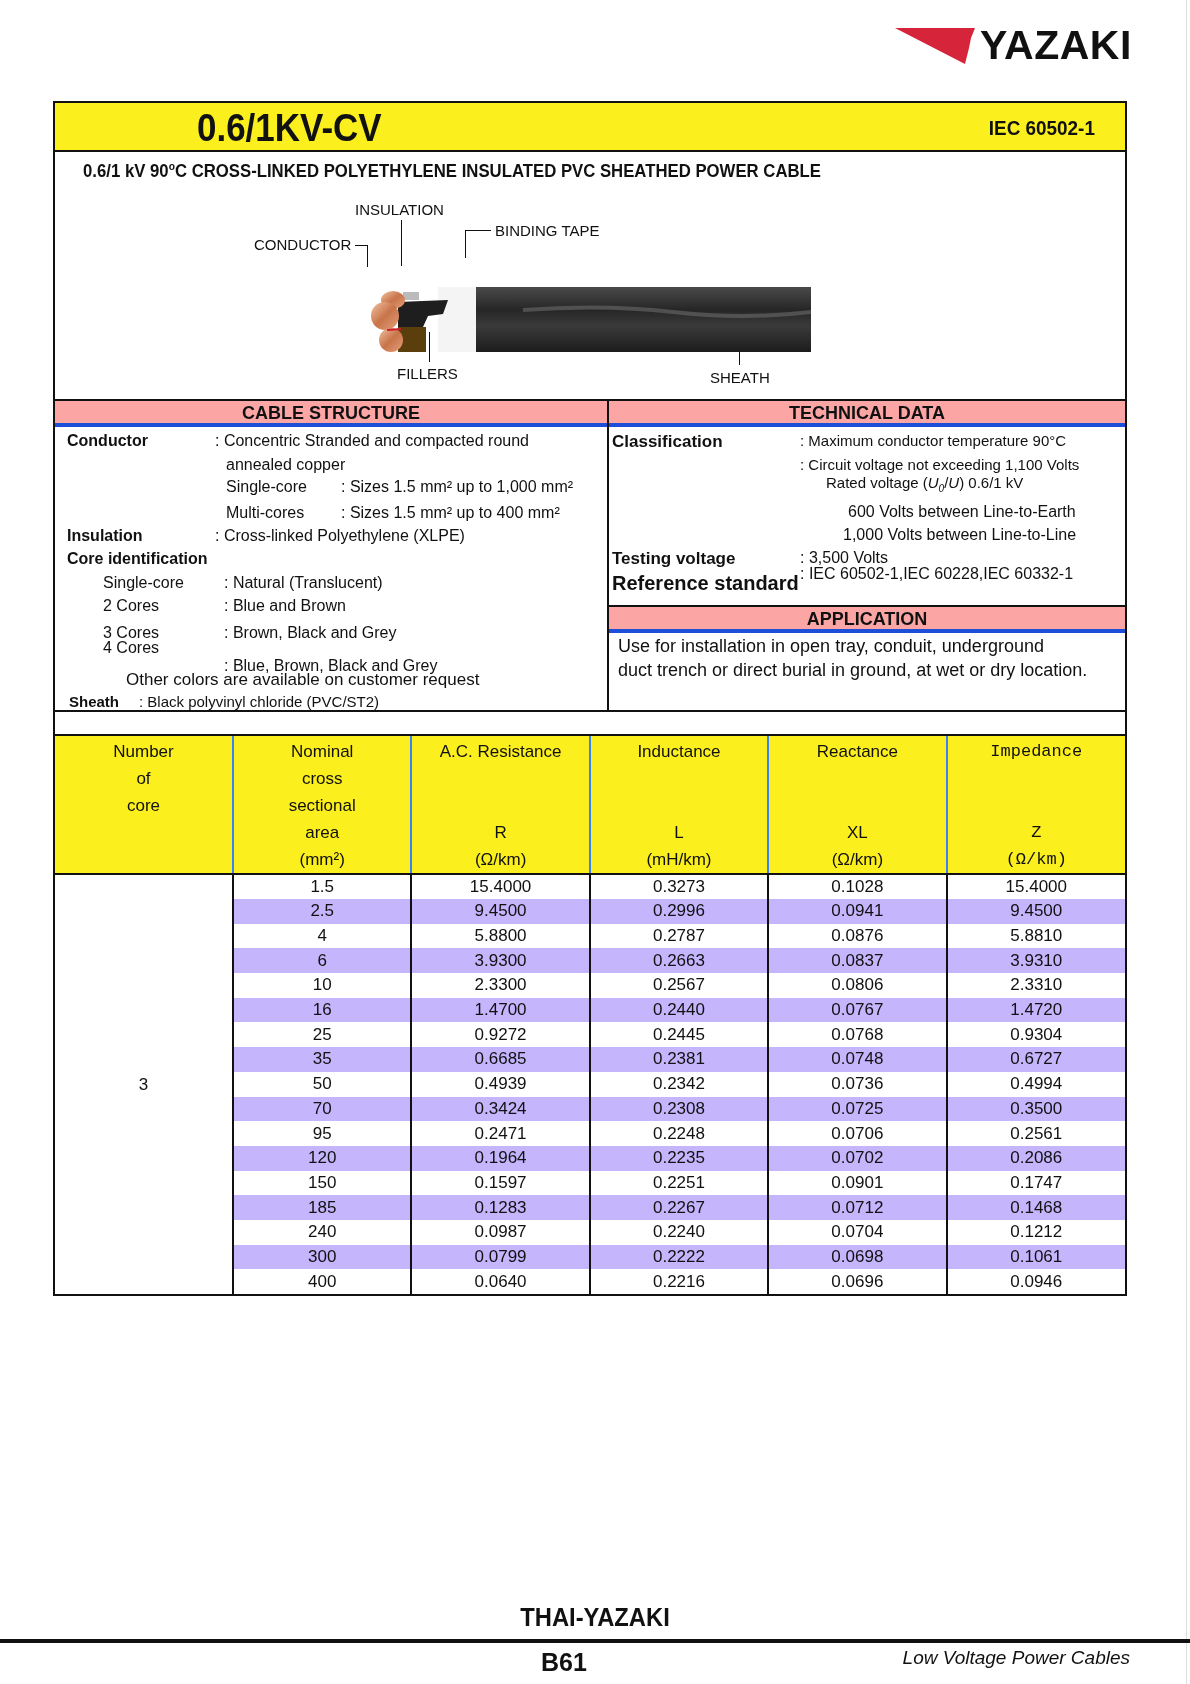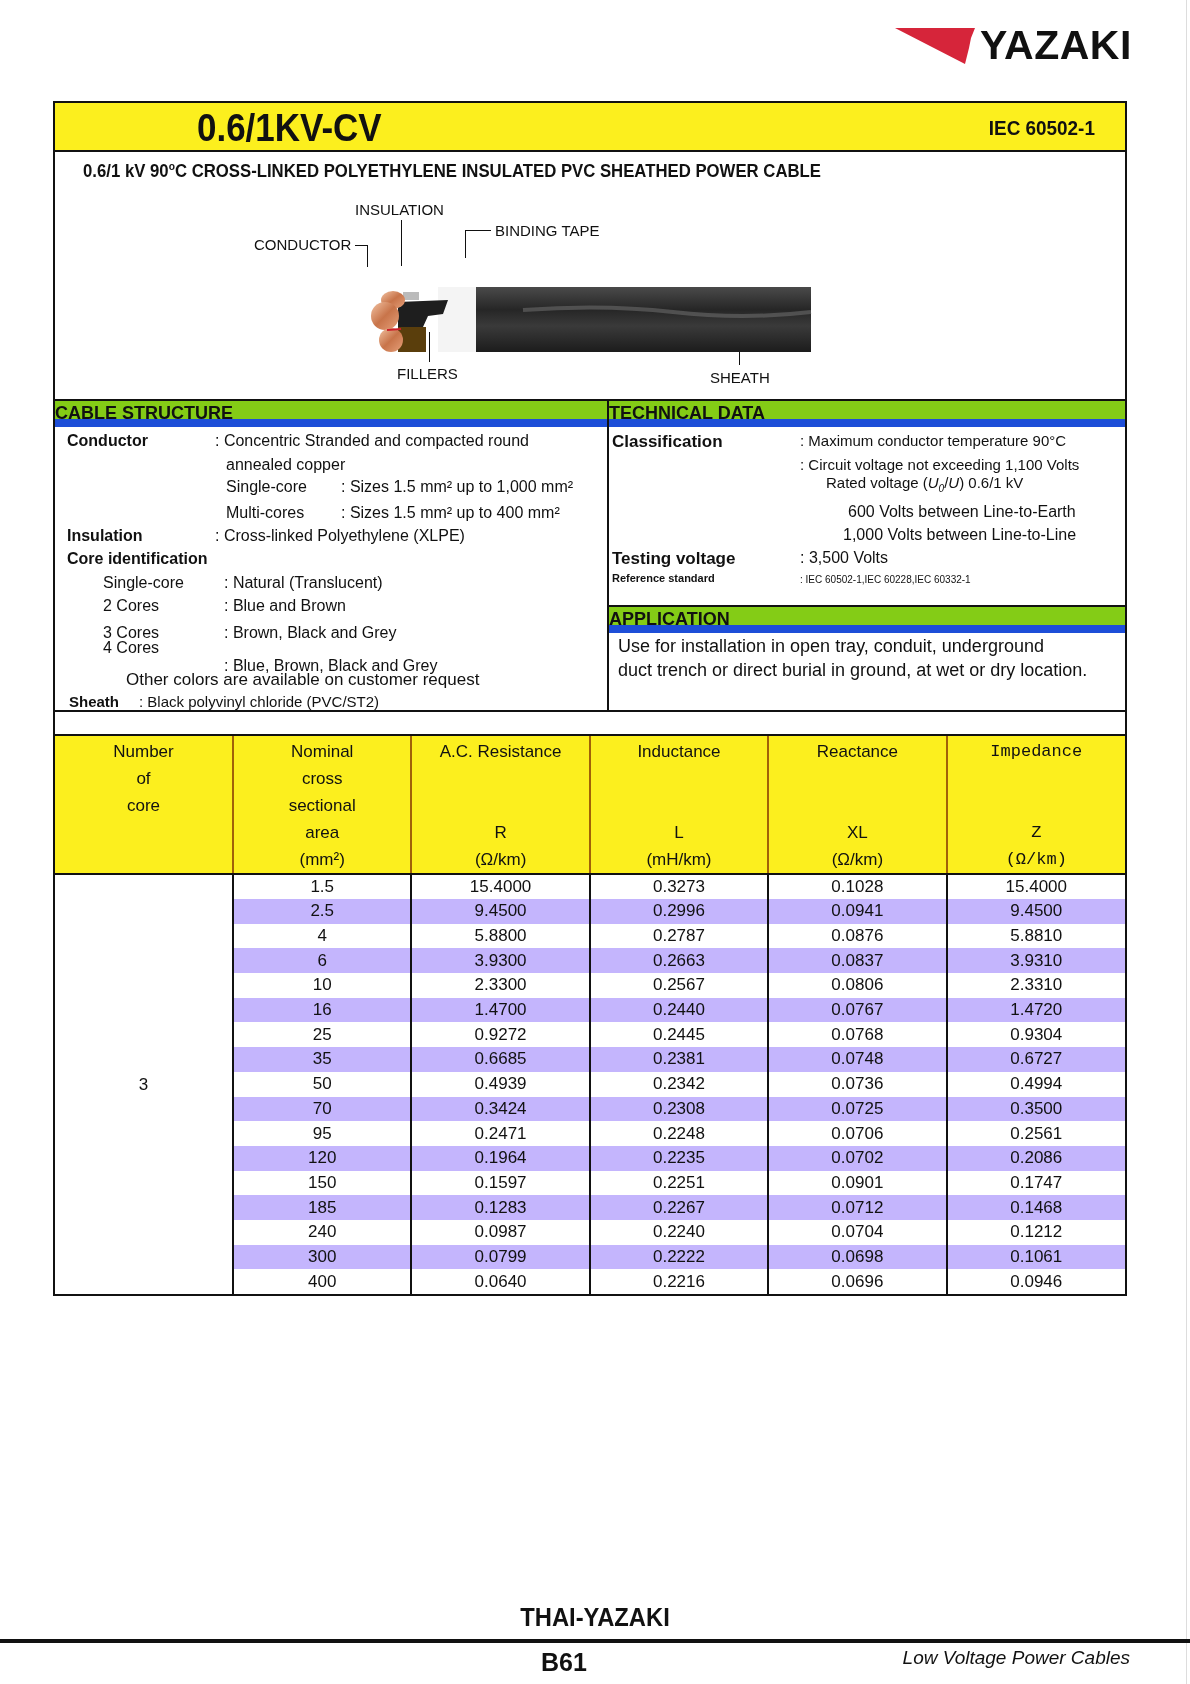--- a/index.html
+++ b/index.html
@@ -20,30 +20,30 @@
   .subtitle-area { height: 249px; position: relative; border-bottom: 2px solid #111; }
   .subtitle { position: absolute; left: 28px; top: 8px; font-size: 18px; font-weight: bold; transform: scaleX(0.93); transform-origin: left; white-space: nowrap; }
 
   .cable { position: absolute; left: 290px; top: 100px; width: 620px; height: 140px; }
   .lbl { position: absolute; font-size: 15px; white-space: nowrap; }
   .lead { position: absolute; background: #111; }
 
   .two-col { display: flex; border-bottom: 2px solid #111; height: 311px; }
   .col-left { width: 554px; border-right: 2px solid #111; position: relative; }
   .col-right { flex: 1; position: relative; }
-  .sec-head { height: 26px; background: #84cc16; border-bottom: 8px solid #1d4ed8; font-weight: bold; font-size: 18px; line-height: 25px; }
+  .sec-head { height: 26px; background: #fca5a5; border-bottom: 4px solid #1d4ed8; text-align: center; font-weight: bold; font-size: 18px; line-height: 25px; }
   .row-text { position: absolute; font-size: 16px; white-space: nowrap; }
   .b { font-weight: bold; }
 
   .spacer-row { height: 24px; border-bottom: 2px solid #111; }
 
   
   table.data { width: 100%; border-collapse: collapse; table-layout: fixed; }
   table.data col.c1 { width: 178px; }
-  table.data th { background: #fcef1e; font-weight: normal; font-size: 17px; vertical-align: top; height: 137px; border-right: 2px solid #a16207; border-bottom: 2px solid #111; padding-top: 2px; position: relative; }
+  table.data th { background: #fcef1e; font-weight: normal; font-size: 17px; vertical-align: top; height: 137px; border-right: 2px solid #3b82f6; border-bottom: 2px solid #111; padding-top: 2px; position: relative; }
   table.data th:last-child { border-right: none; font-family: Liberation Mono, monospace; }
   .th-line { display: block; height: 27px; line-height: 27px; }
   table.data td { font-size: 17px; text-align: center; height: 24.7px; line-height: 24px; border-right: 2px solid #111; padding: 0; }
   table.data td:last-child { border-right: none; }
   table.data tr.alt td.v { background: #c4b5fd; }
   td.core { background: #fff; vertical-align: middle; }
 
   
   .foot-brand { position: absolute; left: 0; width: 1190px; top: 1603px; text-align: center; font-size: 25px; font-weight: bold; transform: scaleX(0.95); }
   .foot-line { position: absolute; left: 0; width: 1190px; top: 1639px; height: 4px; background: #111; }
@@ -146,22 +146,22 @@
     <div class="col-right">
       <div class="sec-head">TECHNICAL DATA</div>
       <span class="row-text b" style="left:3px; top:31px; font-size:17px;">Classification</span>
       <span class="row-text" style="left:191px; top:31px; font-size:15px;">: Maximum conductor temperature 90°C</span>
       <span class="row-text" style="left:191px; top:55px; font-size:15px;">: Circuit voltage not exceeding 1,100 Volts</span>
       <span class="row-text" style="left:217px; top:73px; font-size:15px;"><span>Rated voltage (</span><i>U</i><sub style="font-size:10px;"><i>0</i></sub><span>/</span><i>U</i><span>)  0.6/1 kV</span></span>
       <span class="row-text" style="left:239px; top:102px;">600 Volts between Line-to-Earth</span>
       <span class="row-text" style="left:234px; top:125px;">1,000 Volts between Line-to-Line</span>
       <span class="row-text b" style="left:3px; top:148px; font-size:17px;">Testing voltage</span>
       <span class="row-text" style="left:191px; top:148px; font-size:16px;">: 3,500 Volts</span>
-      <span class="row-text b" style="left:3px; top:171px; font-size:11px;">Reference standard</span>
-      <span class="row-text" style="left:191px; top:173px; font-size:10px;">: IEC 60502-1,IEC 60228,IEC 60332-1</span>
+      <span class="row-text b" style="left:3px; top:171px; font-size:20px;">Reference standard</span>
+      <span class="row-text" style="left:191px; top:164px; font-size:16px;">: IEC 60502-1,IEC 60228,IEC 60332-1</span>
 
       <div style="position:absolute; left:0; right:0; top:204px; border-top:2px solid #111;">
         <div class="sec-head">APPLICATION</div>
         <span class="row-text" style="left:9px; top:53px; font-size:18px;">duct trench or direct burial in ground, at wet or dry location.</span>
         <span class="row-text" style="left:9px; top:29px; font-size:18px;">Use for installation in open tray, conduit, underground</span>
       </div>
     </div>
   </div>
 
   <div class="spacer-row"></div>

